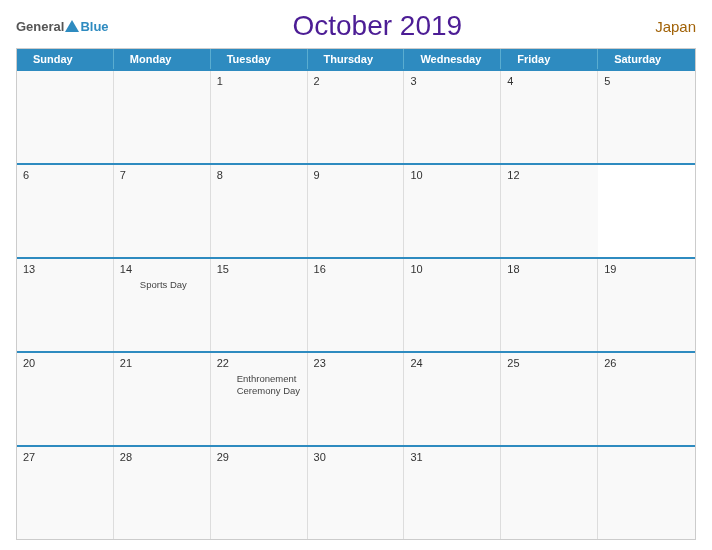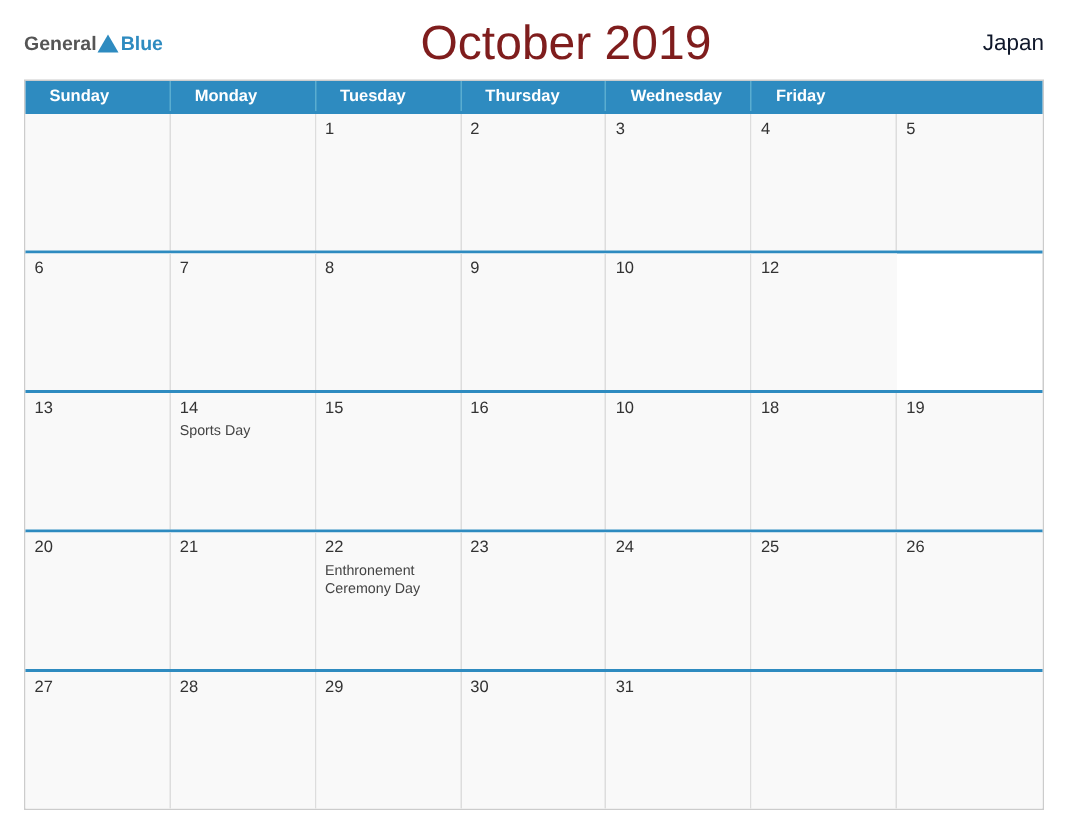--- a/index.html
+++ b/index.html
@@ -43,29 +43,29 @@
     }
     .logo-triangle {
       width: 0;
       height: 0;
       border-left: 7px solid transparent;
       border-right: 7px solid transparent;
       border-bottom: 12px solid #2e8bc0;
       margin: 0 1px;
     }
     .month-title {
-      font-size: 32px;
+      font-size: 28px;
       font-weight: normal;
-      color: #7f1d1d;
+      color: #4c1d95;
       text-align: center;
       flex: 1;
     }
     .country-label {
       font-size: 15px;
-      color: #0f172a;
+      color: #a16207;
       min-width: 50px;
       text-align: right;
     }
     .calendar {
       flex: 1;
       display: flex;
       flex-direction: column;
       border: 1px solid #ccc;
     }
     .cal-header-row {
@@ -112,20 +112,21 @@
       font-size: 11px;
       color: #333;
       font-weight: normal;
       margin-bottom: 2px;
     }
     .cal-cell .event {
       font-size: 9.5px;
       color: #444;
       line-height: 1.3;
       margin-top: 2px;
+      margin-left: 20px;
     }
     .cal-cell.empty {
       background: #f9f9f9;
     }
   </style>
 </head>
 <body>
 
 <div class="page">
   <div class="header">
@@ -139,20 +140,21 @@
   </div>
 
   <div class="calendar">
     <div class="cal-header-row">
     <div class="cal-header-cell">Sunday</div>
         <div class="cal-header-cell">Monday</div>
         <div class="cal-header-cell">Tuesday</div>
         <div class="cal-header-cell">Thursday</div>
         <div class="cal-header-cell">Wednesday</div>
         <div class="cal-header-cell">Friday</div>
+        <div class="cal-header-cell">Saturday</div>
       </div>
     <div class="cal-body">
     <div class="cal-week">
           <div class="cal-cell empty"></div>
           <div class="cal-cell empty"></div>
           <div class="cal-cell">
             <span class="day-num">1</span>
           </div>
           <div class="cal-cell">
             <span class="day-num">2</span>

